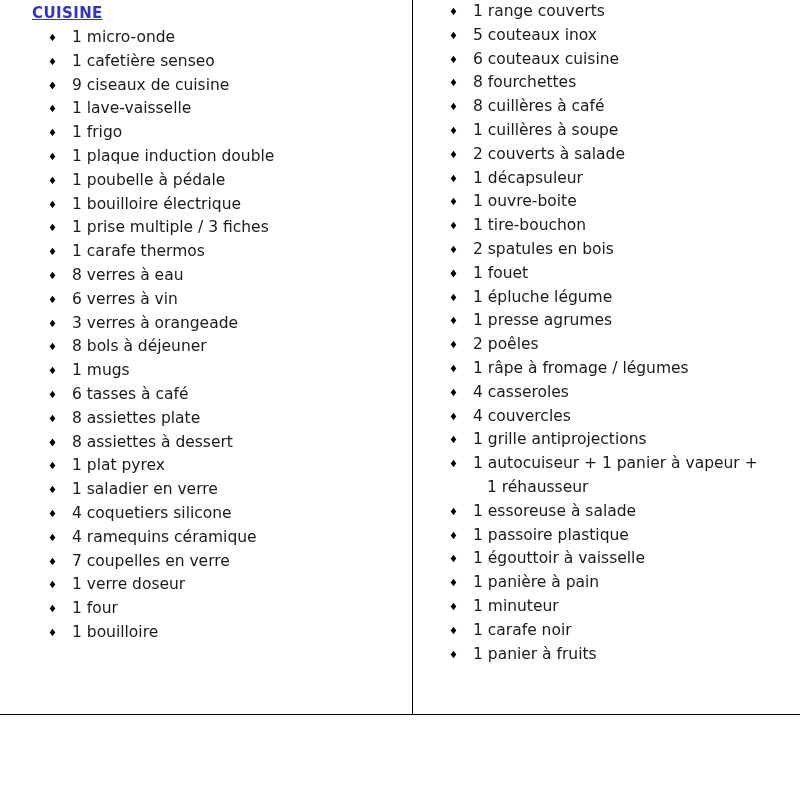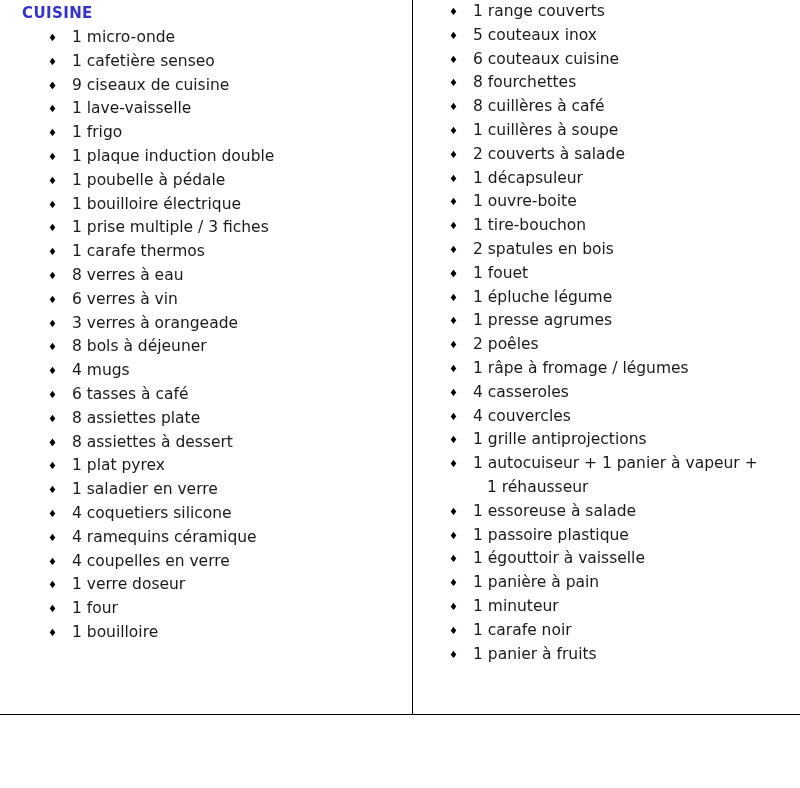--- a/index.html
+++ b/index.html
@@ -15,26 +15,27 @@
     overflow: hidden;
   }
   .page {
     position: relative;
     width: 800px;
     height: 788px;
     box-sizing: border-box;
   }
   .title {
     position: absolute;
-    left: 22px;
+    left: 32px;
     top: 4px;
     font-family: "DejaVu Sans", sans-serif;
     font-size: 15px;
     font-weight: bold;
     color: #3333cc;
+    text-decoration: underline;
     letter-spacing: 0.4px;
     text-align: right;
   }
   .columns {
     position: absolute;
     left: 0;
     top: 0;
     width: 800px;
     height: 715px;
     display: flex;
@@ -114,30 +115,30 @@
           <li><span class="bullet">♦</span><span>1 frigo</span></li>
           <li><span class="bullet">♦</span><span>1 plaque induction double</span></li>
           <li><span class="bullet">♦</span><span>1 poubelle à pédale</span></li>
           <li><span class="bullet">♦</span><span>1 bouilloire électrique</span></li>
           <li><span class="bullet">♦</span><span>1 prise multiple / 3 fiches</span></li>
           <li><span class="bullet">♦</span><span>1 carafe thermos</span></li>
           <li><span class="bullet">♦</span><span>8 verres à eau</span></li>
           <li><span class="bullet">♦</span><span>6 verres à vin</span></li>
           <li><span class="bullet">♦</span><span>3 verres à orangeade</span></li>
           <li><span class="bullet">♦</span><span>8 bols à déjeuner</span></li>
-          <li><span class="bullet">♦</span><span>4 mugs</span></li>
+          <li><span class="bullet">♦</span><span>1 mugs</span></li>
           <li><span class="bullet">♦</span><span>6 tasses à café</span></li>
           <li><span class="bullet">♦</span><span>8 assiettes plate</span></li>
           <li><span class="bullet">♦</span></li>
           <li><span class="bullet">♦</span><span>8 assiettes à dessert</span></li>
           <li><span class="bullet">♦</span><span>1 plat pyrex</span></li>
           <li><span class="bullet">♦</span><span>1 saladier en verre</span></li>
           <li><span class="bullet">♦</span><span>4 coquetiers silicone</span></li>
           <li><span class="bullet">♦</span><span>4 ramequins céramique</span></li>
-          <li><span class="bullet">♦</span><span>4 coupelles en verre</span></li>
+          <li><span class="bullet">♦</span><span>7 coupelles en verre</span></li>
           <li><span class="bullet">♦</span><span>1 verre doseur</span></li>
           <li><span class="bullet">♦</span><span>1 four</span></li>
           <li><span class="bullet">♦</span><span>1 bouilloire</span></li>
         </ul>
     </div>
 
     <div class="col col-right">
       <ul class="items">
           <li><span class="bullet">♦</span><span>1 range couverts</span></li>
           <li><span class="bullet">♦</span><span>5 couteaux inox</span></li>

